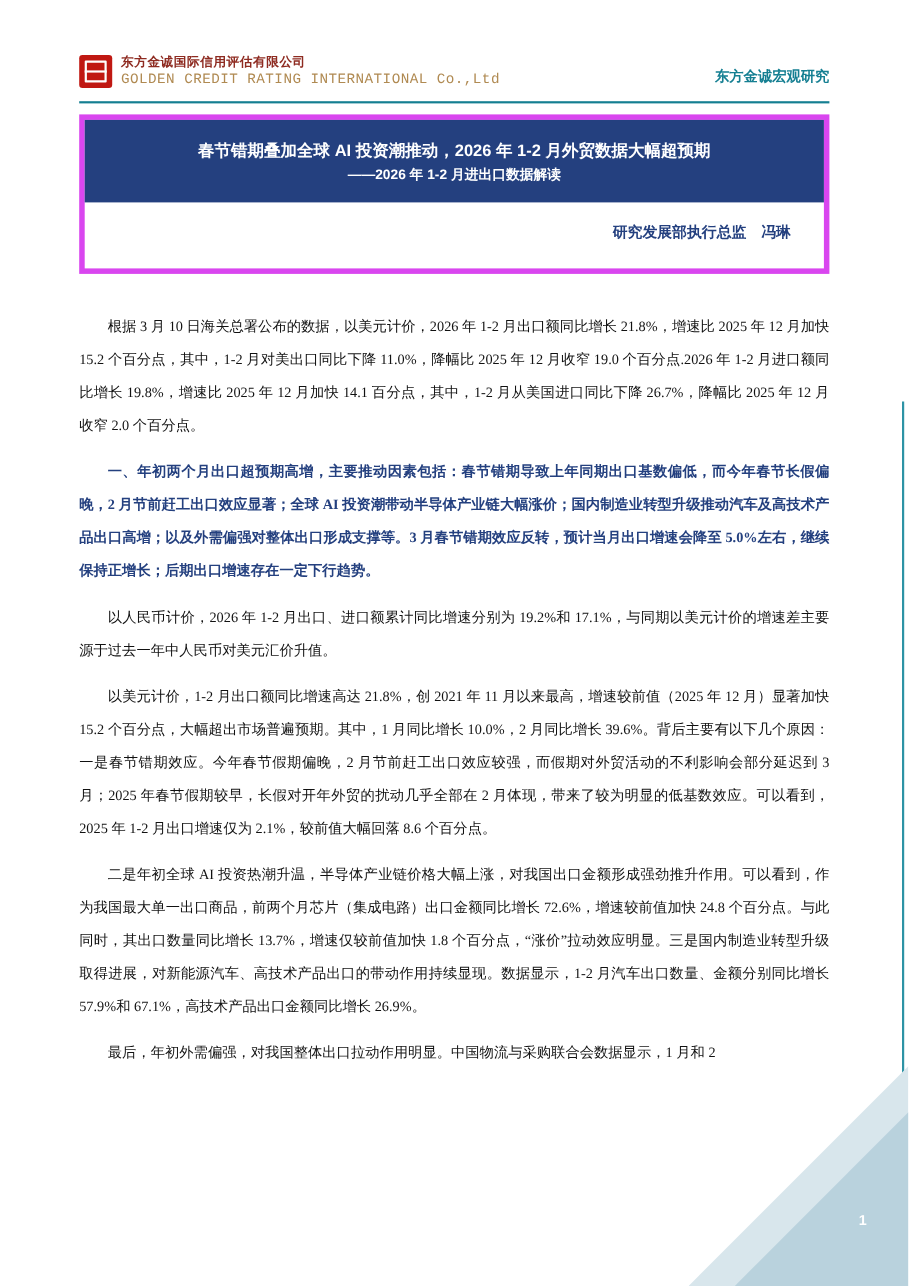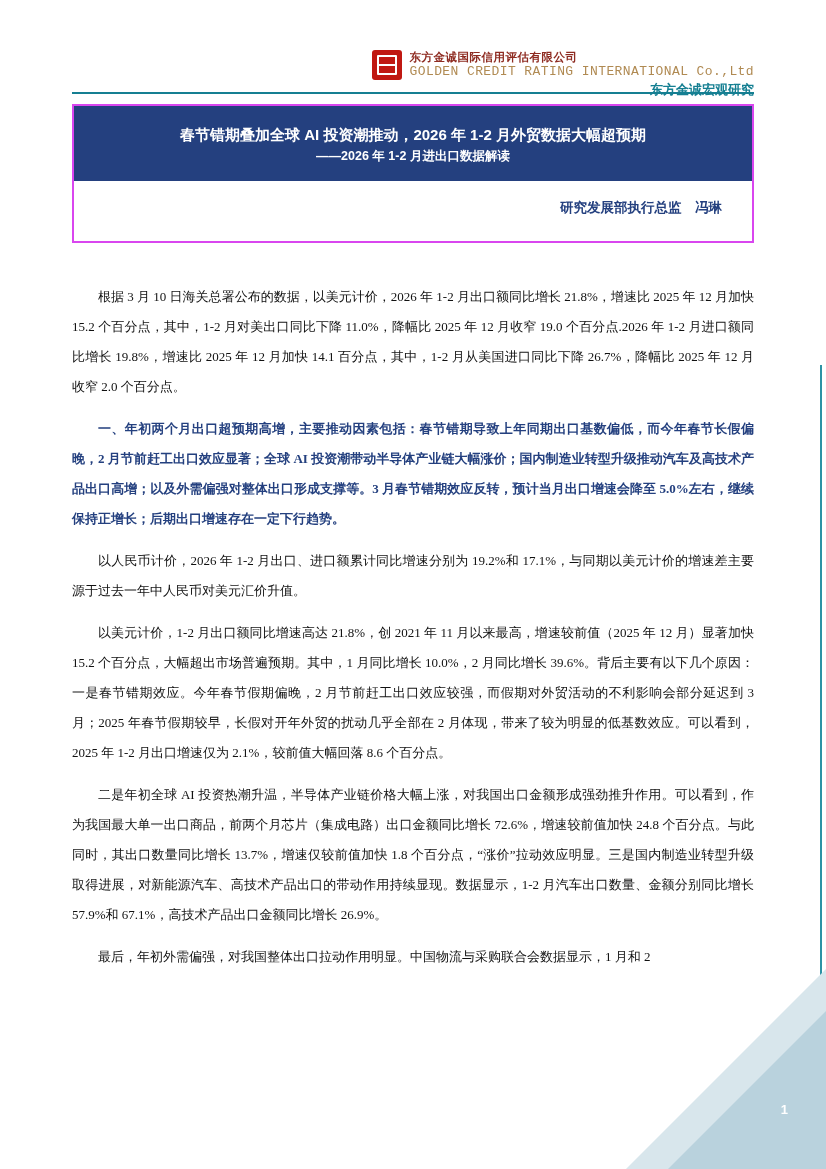--- a/index.html
+++ b/index.html
@@ -14,21 +14,20 @@
     font-family: "Liberation Serif", "DejaVu Serif", serif;
     color: #111111;
   }
   
   .letterhead {
     position: absolute;
     left: 72px; right: 72px; top: 50px;
     display: flex;
     justify-content: space-between;
     align-items: flex-end;
-    flex-direction: column;
   }
   .brand { display: flex; align-items: center; gap: 8px; }
   .logo-box {
     width: 30px; height: 30px;
     background: #c01812;
     border-radius: 3px;
     position: relative;
     flex: 0 0 auto;
   }
   .logo-box::before {
@@ -60,21 +59,21 @@
   }
   .header-rule {
     position: absolute;
     left: 72px; right: 72px; top: 92px;
     height: 2px; background: #157f92;
   }
   
   .title-box {
     position: absolute;
     left: 72px; right: 72px; top: 104px;
-    border: 2px solid #d946ef;
+    border: 5px solid #d946ef;
     background: #ffffff;
   }
   .banner {
     background: #24407f;
     padding: 18px 18px 16px 18px;
     text-align: center;
   }
   .doc-title {
     font-family: "Liberation Sans", "DejaVu Sans", sans-serif;
     color: #ffffff; font-size: 15px; font-weight: bold;

